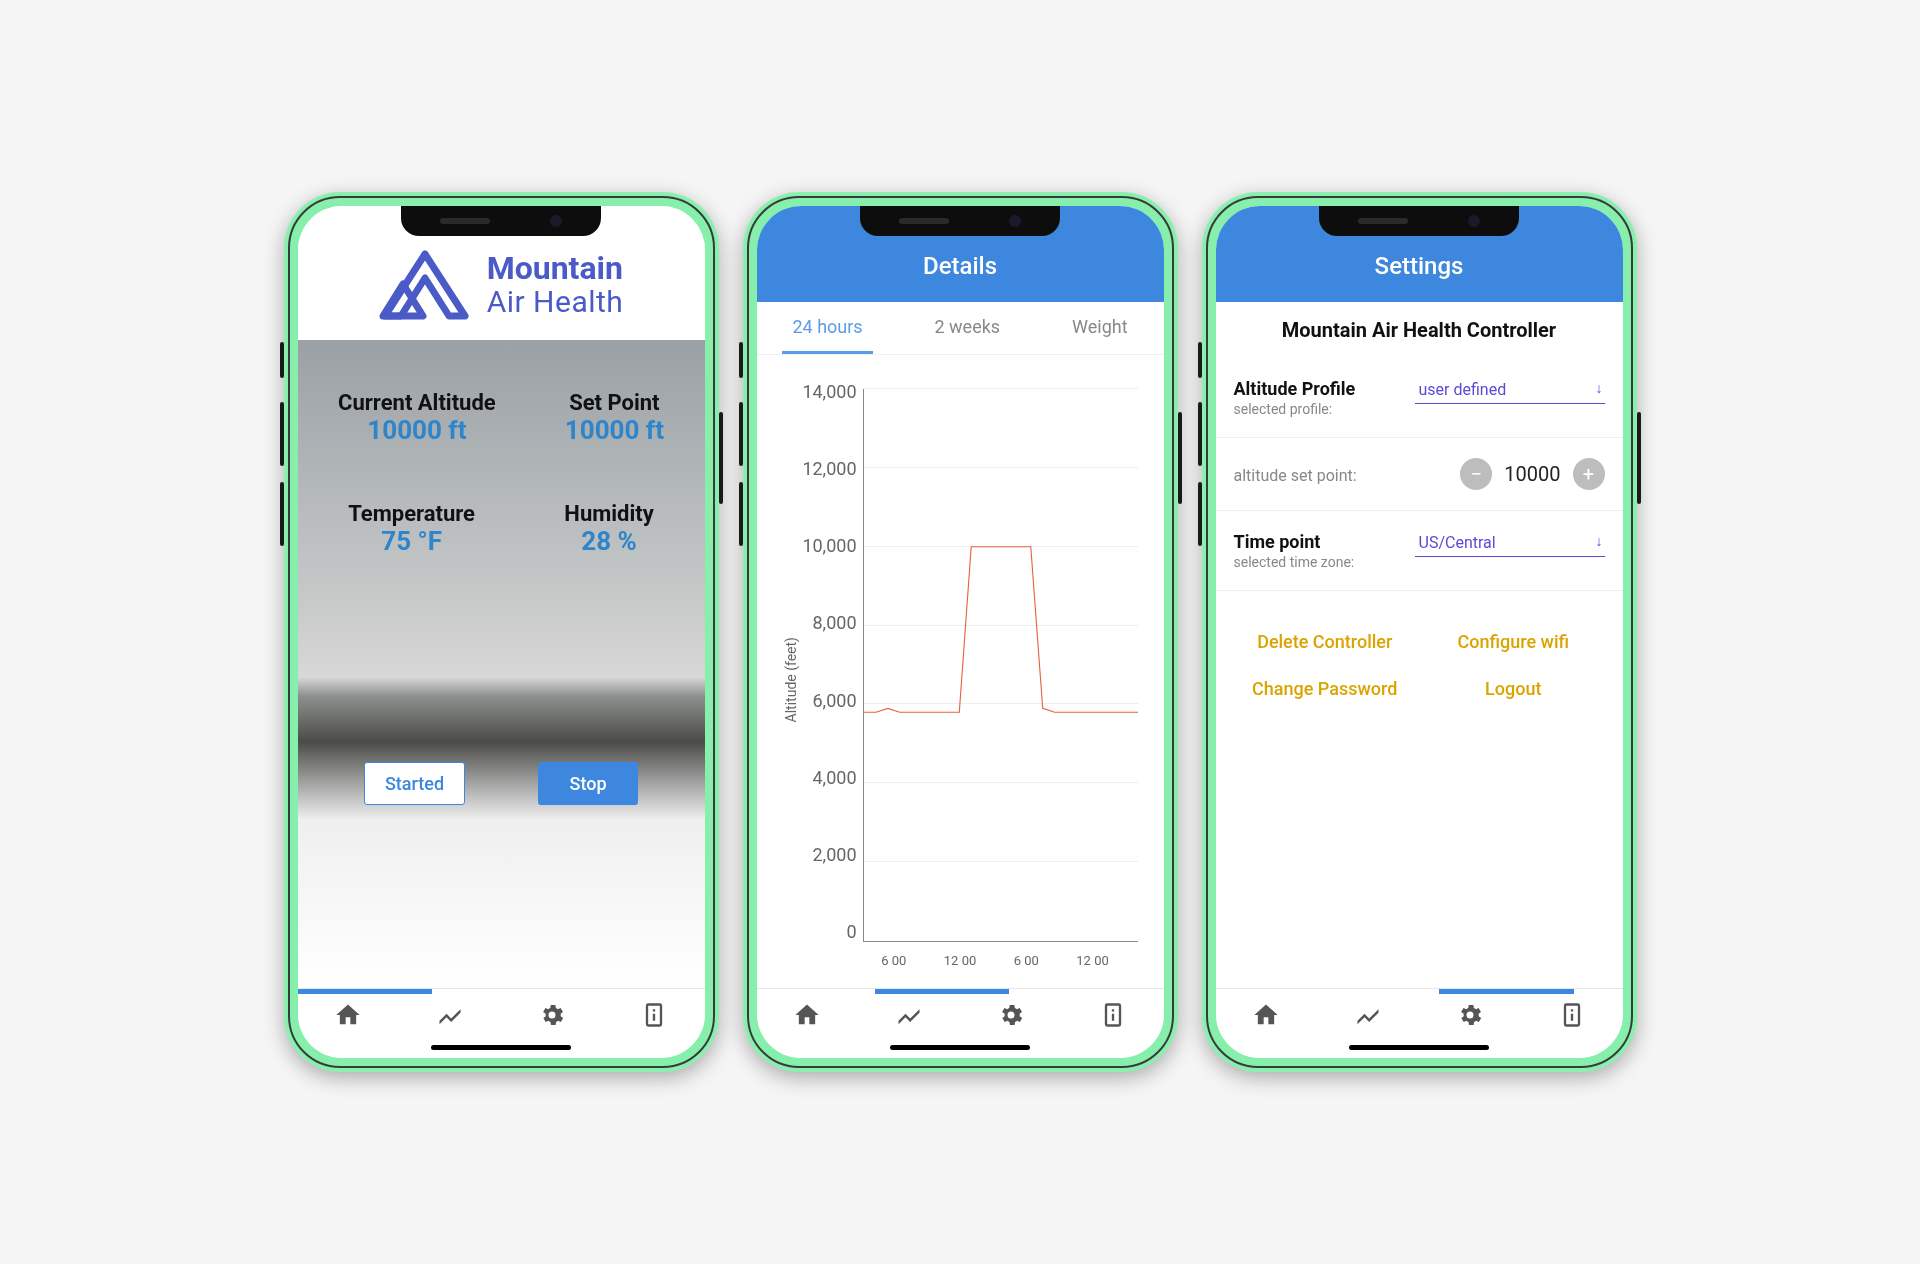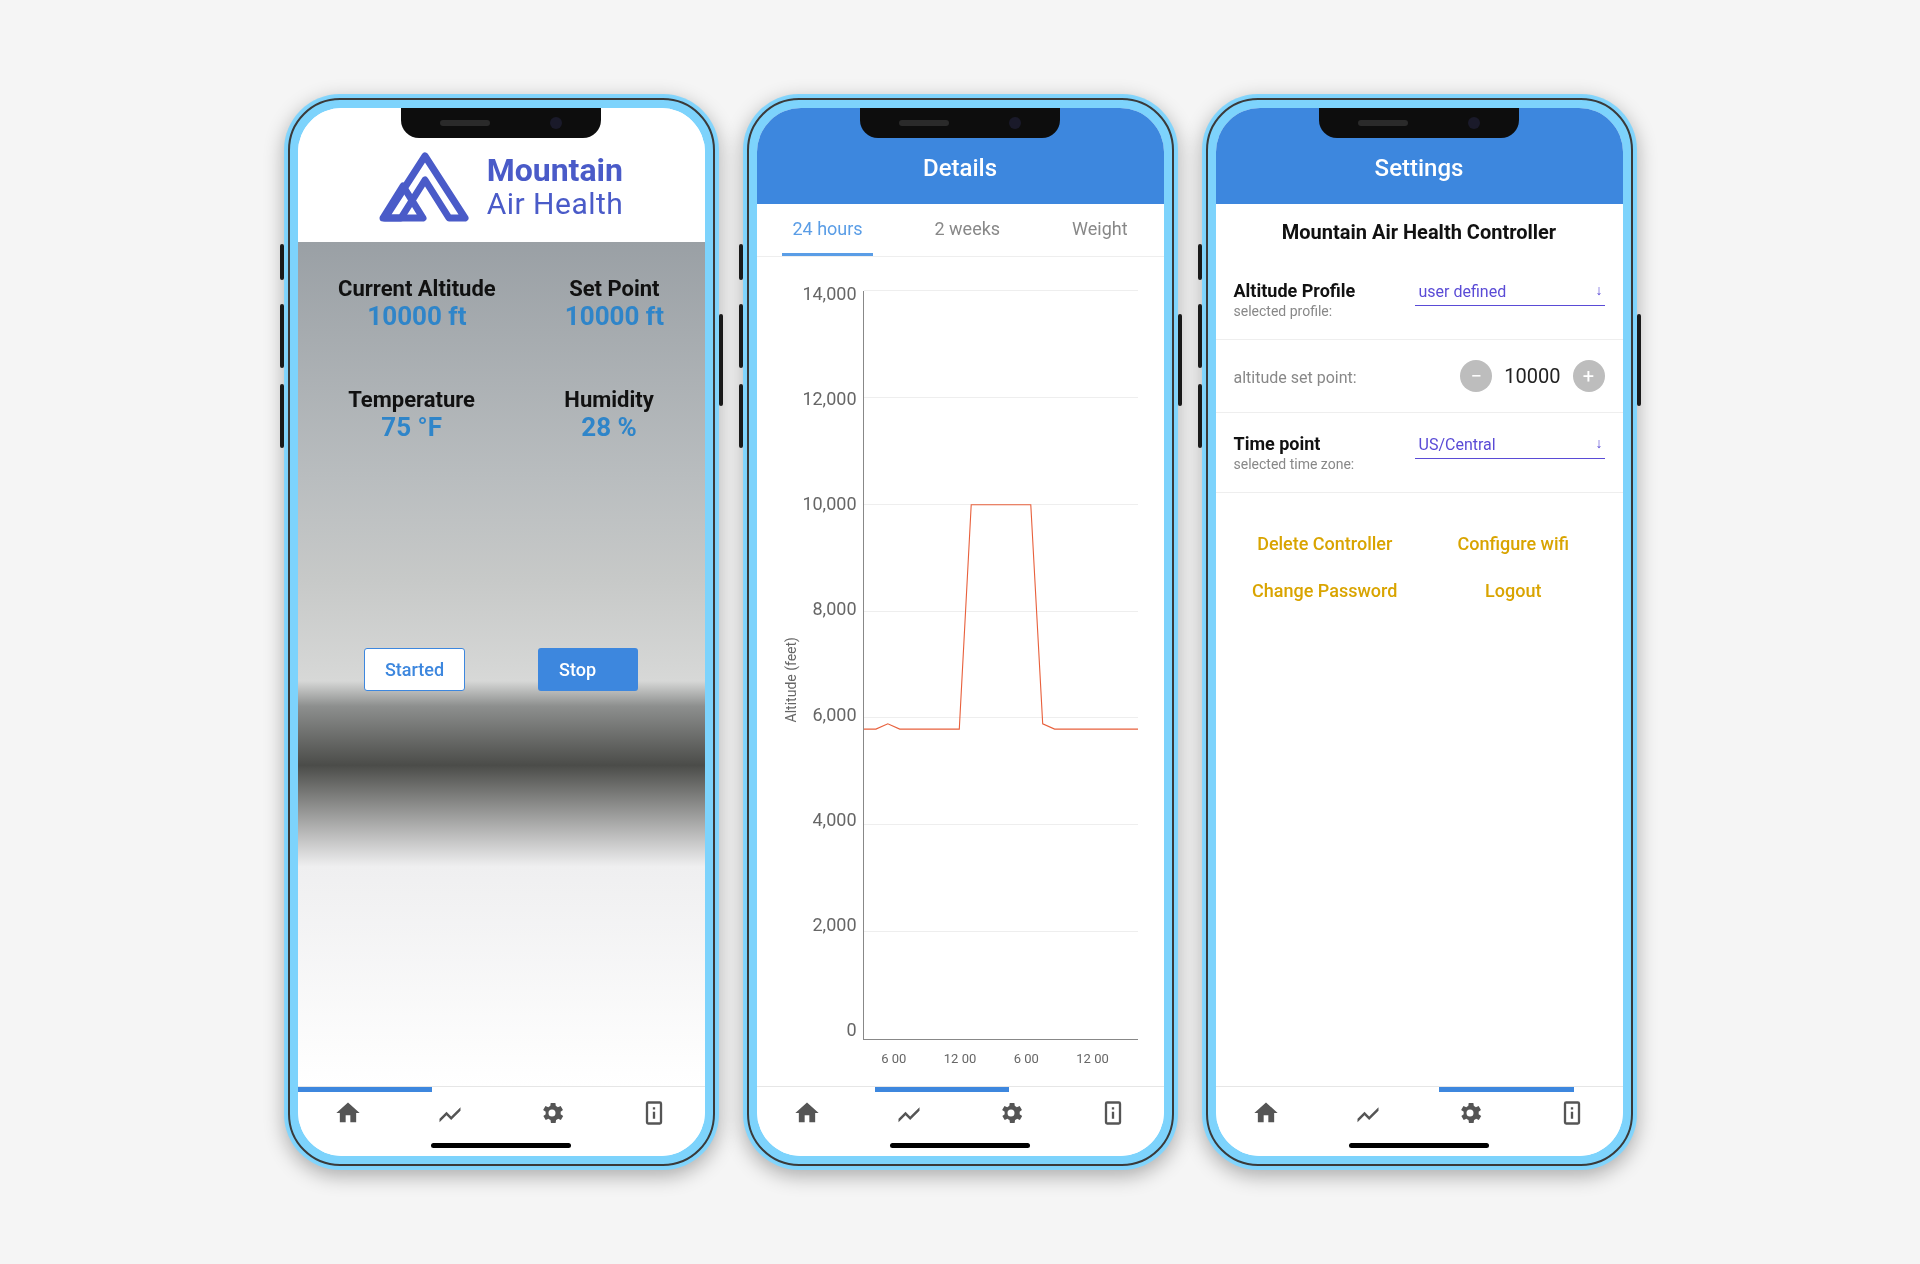--- a/index.html
+++ b/index.html
@@ -11,22 +11,22 @@
     align-items: center;
     min-height: 100vh;
   }
   .row {
     display: flex;
     gap: 24px;
     padding: 20px;
   }
   .phone {
     width: 435px;
-    height: 1076px;
-    background: #7dd3fc;
+    height: 880px;
+    background: #86efac;
     border-radius: 56px;
     padding: 14px;
     position: relative;
     box-shadow: 0 6px 20px rgba(0,0,0,0.3), inset 0 0 4px rgba(255,255,255,0.15);
   }
   .phone::after{
     content:"";
     position:absolute;
     inset:4px;
     border-radius:52px;
@@ -80,27 +80,27 @@
   }
   .brand-text{display:flex;flex-direction:column;line-height:1.05}
   .brand-l1{color:#4a5bc8;font-weight:700;font-size:32px}
   .brand-l2{color:#4a5bc8;font-weight:400;font-size:30px;letter-spacing:0.5px}
   .home-main{
     flex:1;
     background:linear-gradient(to bottom,#9aa0a5 0%,#b9bdbf 28%,#c7c9c8 40%,#d7d8d7 52%,#8d8f8e 55%,#4b4c49 62%,#efeff0 74%,#ffffff 100%);
     position:relative;
     display:flex;flex-direction:column;justify-content:flex-start;
   }
-  .stat-row{display:flex;justify-content:space-around;padding:34px 6px 6px}
+  .stat-row{display:flex;justify-content:space-around;padding:50px 6px 6px}
   .stat{ text-align:center}
   .stat-label{font-weight:700;font-size:22px;color:#111}
   .stat-val{font-weight:700;font-size:26px;color:#2f85c9;}
   .btn-row{display:flex;justify-content:space-around;padding:0 30px;margin-top:200px}
   .btn{
-    min-width:100px;padding:10px 20px;border-radius:3px;font-size:18px;font-weight:500;text-align:left;cursor:pointer;border:1px solid transparent
+    min-width:100px;padding:10px 20px;border-radius:3px;font-size:18px;font-weight:500;text-align:center;cursor:pointer;border:1px solid transparent
   }
   .btn-outline{background:#fff;color:#3d87de;border-color:#3d87de}
   .btn-solid{background:#3d87de;color:#fff}
   
   .nav{
     height:70px;background:#fff;display:flex;align-items:center;justify-content:space-around;
     border-top:1px solid #e6e6e6;position:relative;padding-bottom:14px
   }
   .nav-ind{position:absolute;top:0;height:5px;background:#3d87de}
   .nav svg{width:28px;height:28px;fill:#555}

